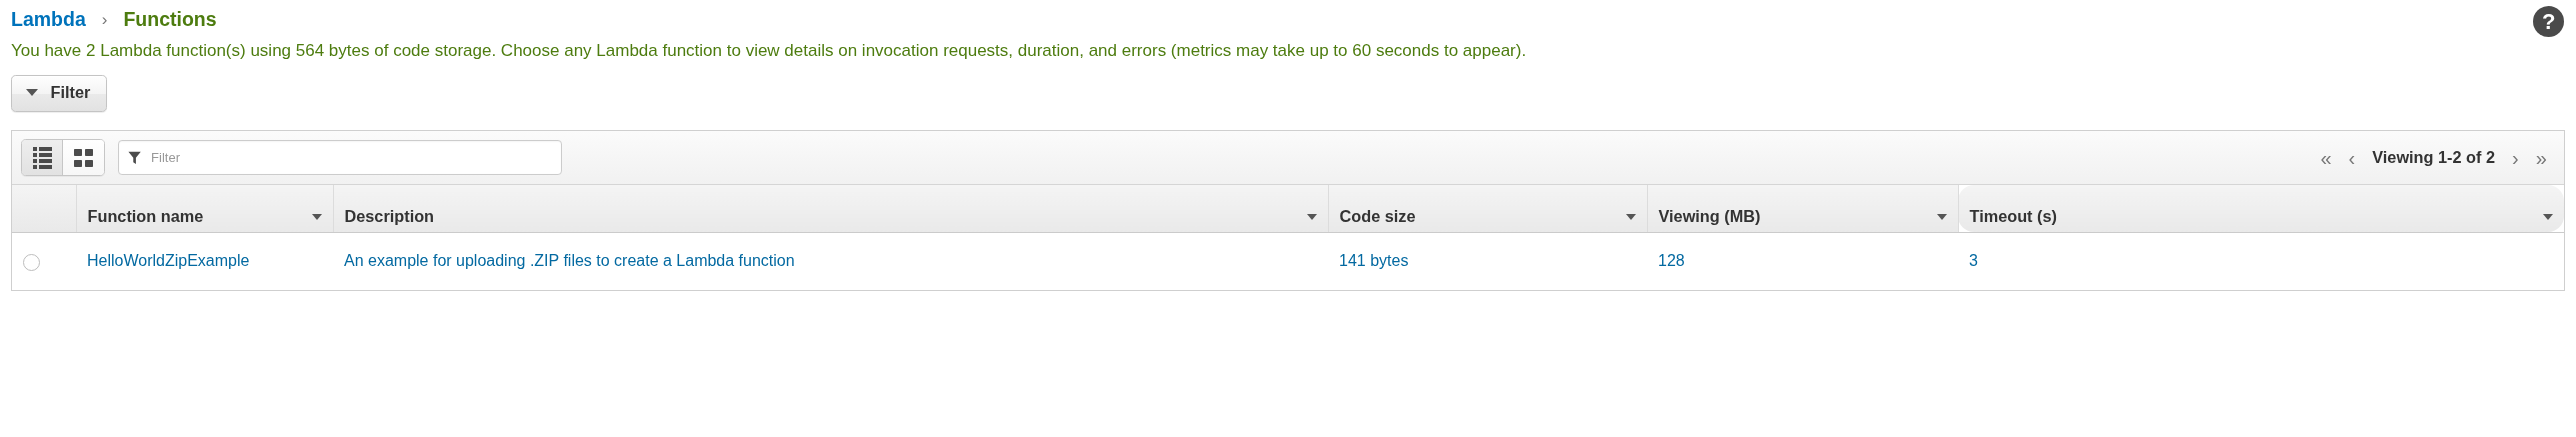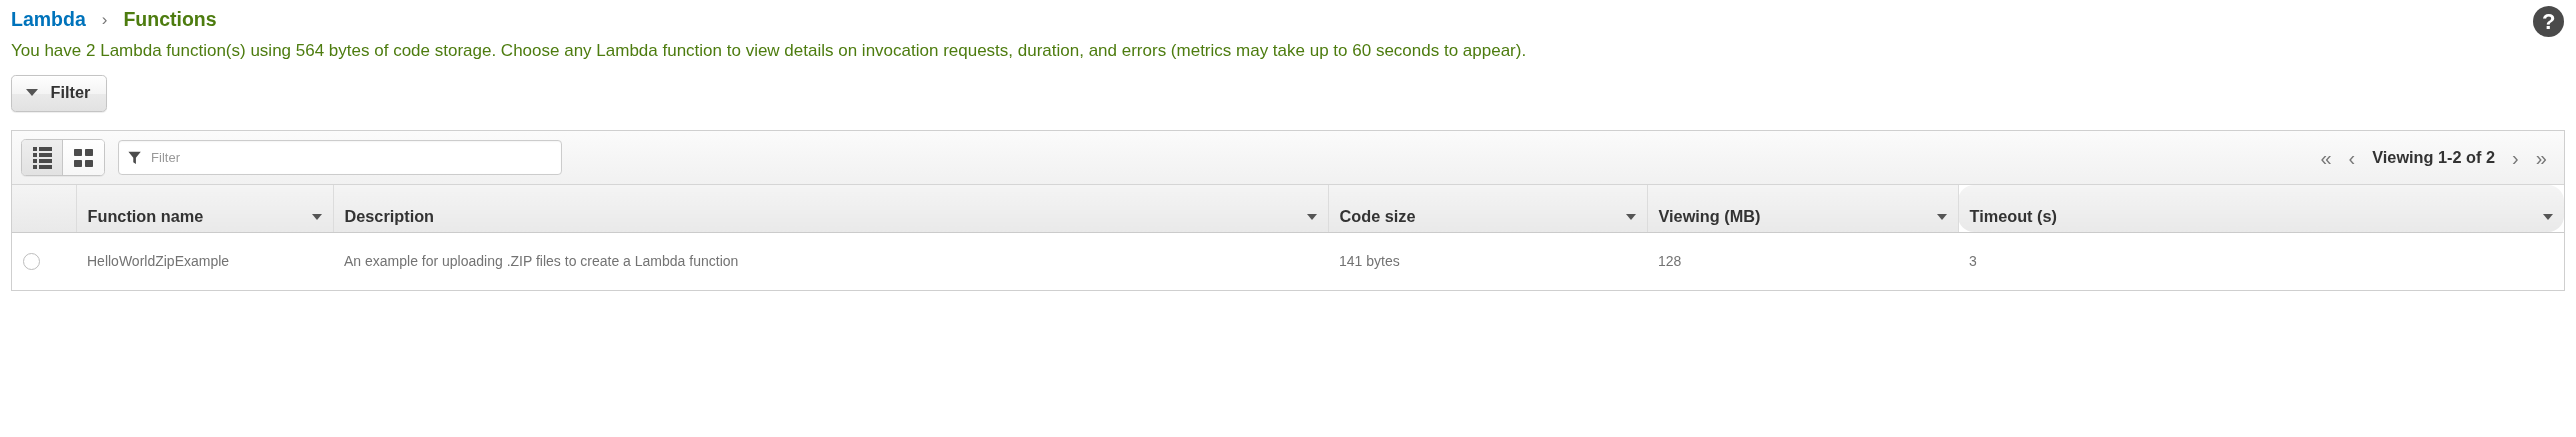--- a/index.html
+++ b/index.html
@@ -236,22 +236,22 @@
   th .sort-caret {
     width: 0; height: 0;
     border-left: 5.4px solid transparent;
     border-right: 5.4px solid transparent;
     border-top: 6.2px solid #555555;
     flex: 0 0 auto;
   }
   table.fnlist tbody td {
     height: 58px;
     padding: 0 11px;
-    font-size: 14px;
-    color: #737373;
+    font-size: 16px;
+    color: #0369a1;
     border-bottom: 0.8px solid #e2e2e2;
     background: #ffffff;
     white-space: nowrap;
     overflow: hidden;
     text-overflow: ellipsis;
   }
   table.fnlist tbody tr:last-child td { border-bottom: 0.8px solid #cfcfcf; }
   td.cell-select { text-align: left; }
   .radio {
     width: 17px; height: 17px;

